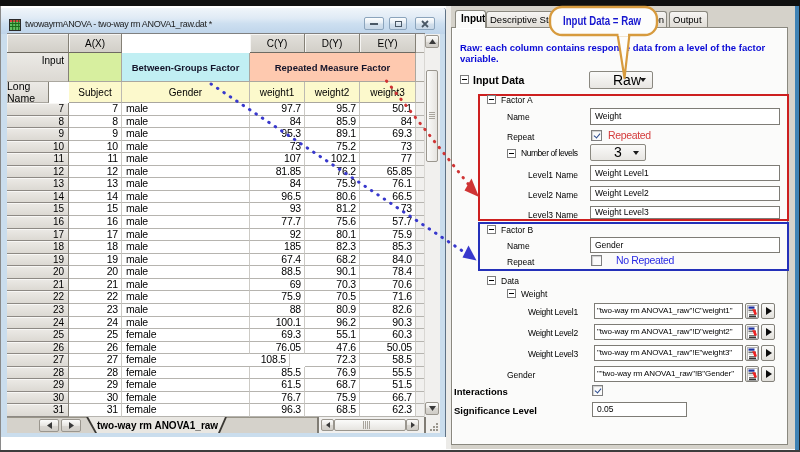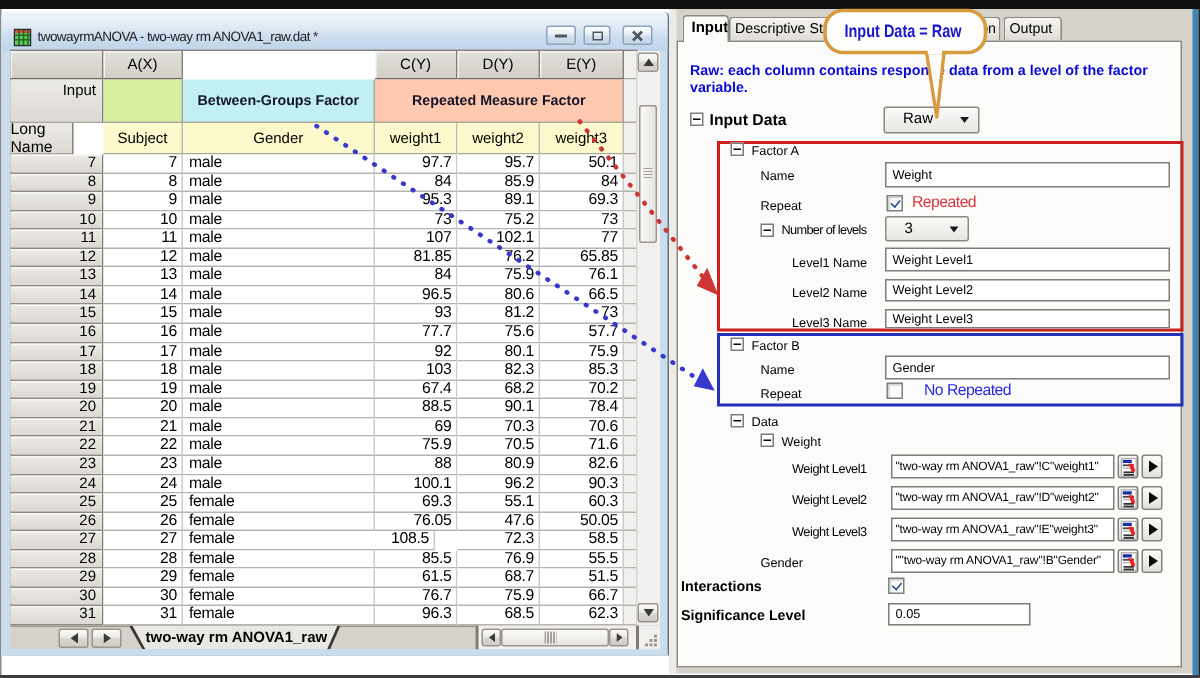--- a/index.html
+++ b/index.html
@@ -63,21 +63,21 @@
 .tab{top:11px;height:17px;background:linear-gradient(#f6f5f3,#dedbd4);border:1px solid #8a887f;border-bottom:none;border-radius:3px 3px 0 0;
 font-size:9.5px;color:#000;overflow:hidden;white-space:nowrap}
 .tab span{display:block;line-height:16px;padding-left:3px}
 .tab.active{background:#fbfbfa;height:18px;top:10px;z-index:3;font-weight:bold;font-size:10px}
 .lbl{position:absolute;font-size:8.5px;color:#000;white-space:nowrap;line-height:10px}
 .bold{font-weight:bold}
 .minus{position:absolute;width:9px;height:9px;border:1px solid #7c7c7c;background:#fff}
 .minus::before{content:"";position:absolute;left:1px;top:3px;width:5px;height:1px;background:#000}
 .field{position:absolute;background:#fff;border:1px solid #7e7c76;font-size:8.5px;color:#000;line-height:14px;padding-left:4px;white-space:nowrap;overflow:hidden}
 .rfield{font-size:8px;letter-spacing:-0.1px;padding-left:2px}
-.combo{position:absolute;background:linear-gradient(#fafaf9,#e8e6e2);border:1px solid #8a8880;border-radius:2px;font-size:10px;color:#000;padding-left:12px}
+.combo{position:absolute;background:linear-gradient(#fafaf9,#e8e6e2);border:1px solid #8a8880;border-radius:2px;font-size:14px;color:#000;padding-left:23px}
 .combo .ar{position:absolute;right:6px;top:50%;margin-top:-2px;width:0;height:0;border-left:3.5px solid transparent;border-right:3.5px solid transparent;border-top:4.5px solid #1a1a1a}
 .cb{position:absolute;width:11px;height:11px;background:#fbfbfb;border:1px solid #7f7f7f;box-shadow:inset 1px 1px 1px rgba(0,0,0,0.18)}
 .cb.on::before{content:"";position:absolute;left:1.5px;top:2px;width:5px;height:3px;border-left:1.8px solid #2a4a8f;border-bottom:1.8px solid #2a4a8f;transform:rotate(-50deg)}
 .sbut{position:absolute;width:14px;background:linear-gradient(#fbfbfa,#e2e0db);border:1px solid #83817a;border-radius:2px}
 .arrb::before{content:"";position:absolute;left:4px;top:3px;width:0;height:0;border-top:4.5px solid transparent;border-bottom:4.5px solid transparent;border-left:6px solid #0a0a0a}
 .icob svg{position:absolute;left:1px;top:1px}
 #redbox{left:478px;top:93.5px;width:311px;height:127.5px;border:2px solid #cd1f1f}
 #bluebox{left:478px;top:222px;width:311px;height:49px;border:2px solid #2430b9}
 .note{position:absolute;white-space:nowrap}
 </style></head><body>
@@ -234,32 +234,32 @@
 <div class="dc txt" style="left:115px;width:128px">male</div>
 <div class="dc num" style="left:243px;width:55px">92</div>
 <div class="dc num" style="left:298px;width:55px">80.1</div>
 <div class="dc num" style="left:353px;width:56px">75.9</div>
 <div class="dc strip" style="left:409px;width:8px"></div>
 </div>
 <div class="drow" style="top:241.16px;height:12.56px">
 <div class="rh" style="left:0;width:62px">18</div>
 <div class="dc num" style="left:62px;width:53px">18</div>
 <div class="dc txt" style="left:115px;width:128px">male</div>
-<div class="dc num" style="left:243px;width:55px">103</div>
+<div class="dc num" style="left:243px;width:55px">185</div>
 <div class="dc num" style="left:298px;width:55px">82.3</div>
 <div class="dc num" style="left:353px;width:56px">85.3</div>
 <div class="dc strip" style="left:409px;width:8px"></div>
 </div>
 <div class="drow" style="top:253.72px;height:12.56px">
 <div class="rh" style="left:0;width:62px">19</div>
 <div class="dc num" style="left:62px;width:53px">19</div>
 <div class="dc txt" style="left:115px;width:128px">male</div>
 <div class="dc num" style="left:243px;width:55px">67.4</div>
 <div class="dc num" style="left:298px;width:55px">68.2</div>
-<div class="dc num" style="left:353px;width:56px">70.2</div>
+<div class="dc num" style="left:353px;width:56px">84.0</div>
 <div class="dc strip" style="left:409px;width:8px"></div>
 </div>
 <div class="drow" style="top:266.28px;height:12.56px">
 <div class="rh" style="left:0;width:62px">20</div>
 <div class="dc num" style="left:62px;width:53px">20</div>
 <div class="dc txt" style="left:115px;width:128px">male</div>
 <div class="dc num" style="left:243px;width:55px">88.5</div>
 <div class="dc num" style="left:298px;width:55px">90.1</div>
 <div class="dc num" style="left:353px;width:56px">78.4</div>
 <div class="dc strip" style="left:409px;width:8px"></div>

